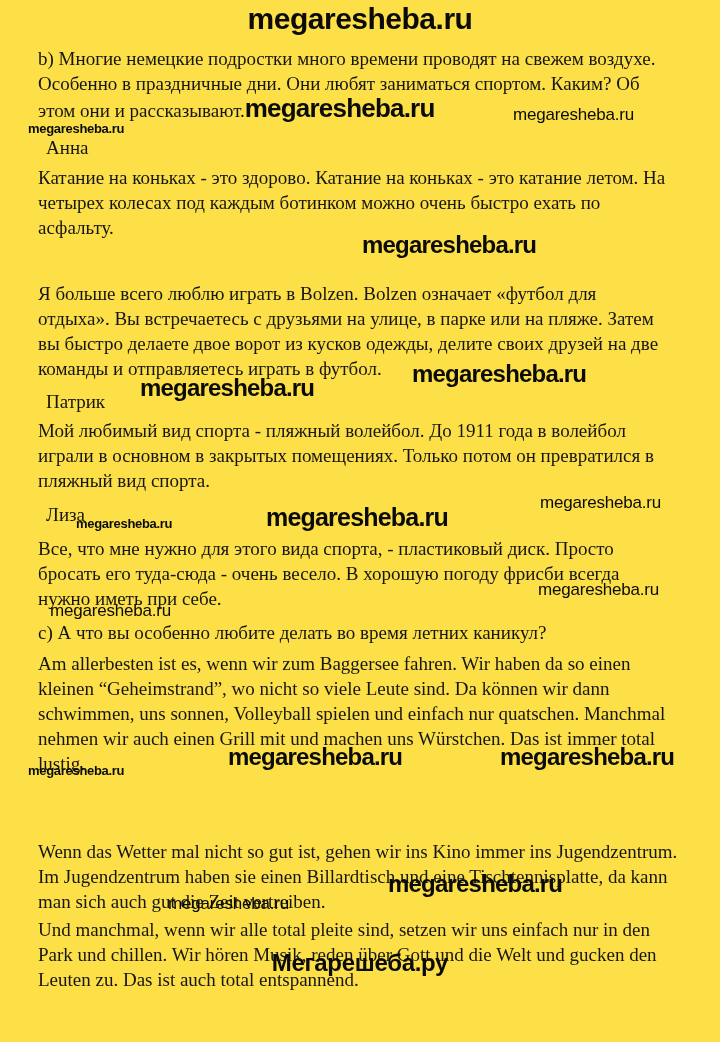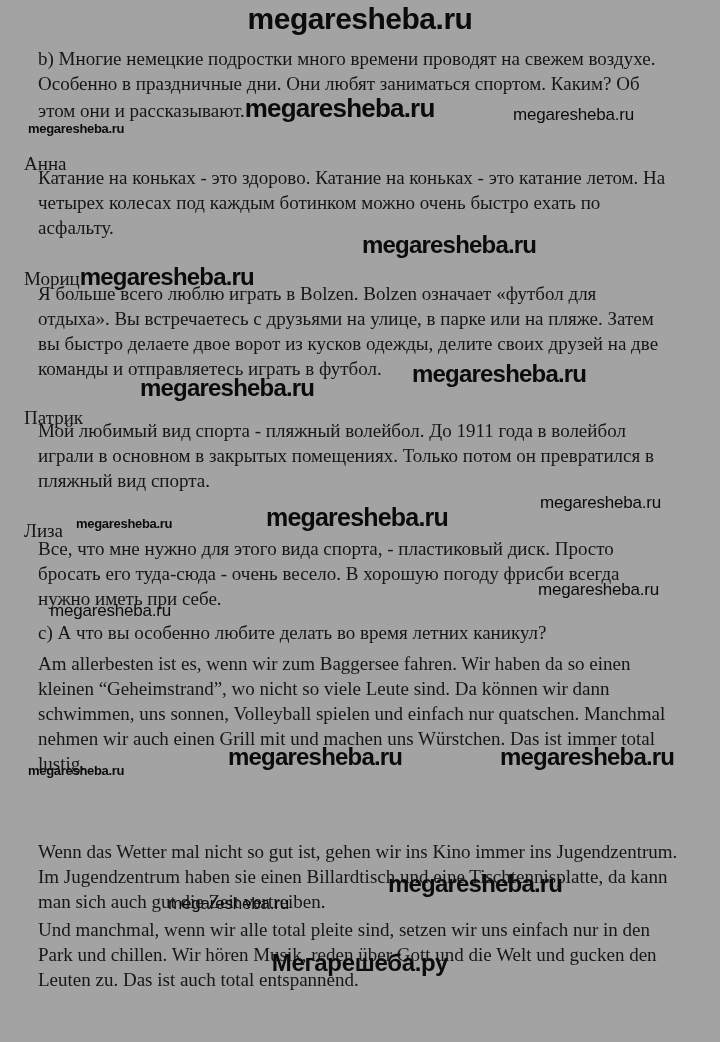--- a/index.html
+++ b/index.html
@@ -1,41 +1,40 @@
 <!DOCTYPE html>
 <html><head>
 <meta charset="utf-8">
 <style>
   html, body { margin: 0; padding: 0; background: #ffffff; }
   .page {
     position: relative;
     width: 720px;
     height: 1042px;
-    background: #a3a3a3;
+    background: #fde047;
     color: #141414;
     overflow: hidden;
     font-family: "Liberation Serif", serif;
   }
   
   .para {
     position: absolute;
     left: 38px;
     width: 682px;
     font-size: 19px;
     line-height: 25px;
     white-space: pre-line;
     color: #161616;
   }
   .speaker {
     position: absolute;
-    left: 24px;
+    left: 46px;
     font-size: 19px;
     line-height: 25px;
     color: #161616;
-    margin-top: 16px;
   }
   
   .wm {
     position: absolute;
     font-family: "Liberation Sans", sans-serif;
     white-space: nowrap;
     color: #0b0b0b;
   }
   .wm-lg  { font-weight: 700; font-size: 24px; letter-spacing: -0.8px; line-height: 24px; }
   .wm-xl  { font-weight: 700; font-size: 25px; letter-spacing: -0.8px; line-height: 25px; }
@@ -77,21 +76,20 @@
   <div class="wm wm-reg" style="left:513px; top:106px">megaresheba.ru</div>
   <div class="wm wm-sm" style="left:28px; top:122px">megaresheba.ru</div>
 
   <div class="speaker" style="top:135px">Анна</div>
   <div class="para" style="top:165px">Катание на коньках - это здорово. Катание на коньках - это катание летом. На
 четырех колесах под каждым ботинком можно очень быстро ехать по
 асфальту.</div>
 
   <div class="wm wm-lg" style="left:362px; top:233px">megaresheba.ru</div>
 
-  <div class="speaker" style="top:248px"><span>Мориц</span><span class="wm-inline size-24">megaresheba.ru</span></div>
   <div class="para" style="top:281px">Я больше всего люблю играть в Bolzen. Bolzen означает «футбол для
 отдыха». Вы встречаетесь с друзьями на улице, в парке или на пляже. Затем
 вы быстро делаете двое ворот из кусков одежды, делите своих друзей на две
 команды и отправляетесь играть в футбол.</div>
 
   <div class="wm wm-lg" style="left:412px; top:362px">megaresheba.ru</div>
   <div class="wm wm-lg" style="left:140px; top:376px">megaresheba.ru</div>
 
   <div class="speaker" style="top:389px">Патрик</div>
   <div class="para" style="top:418px">Мой любимый вид спорта - пляжный волейбол. До 1911 года в волейбол

